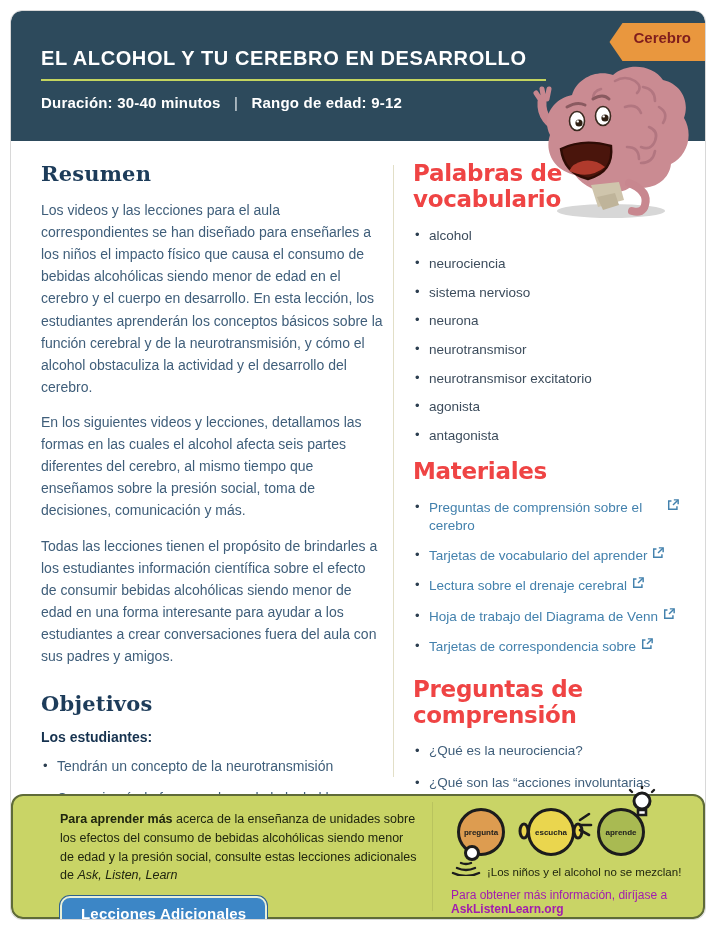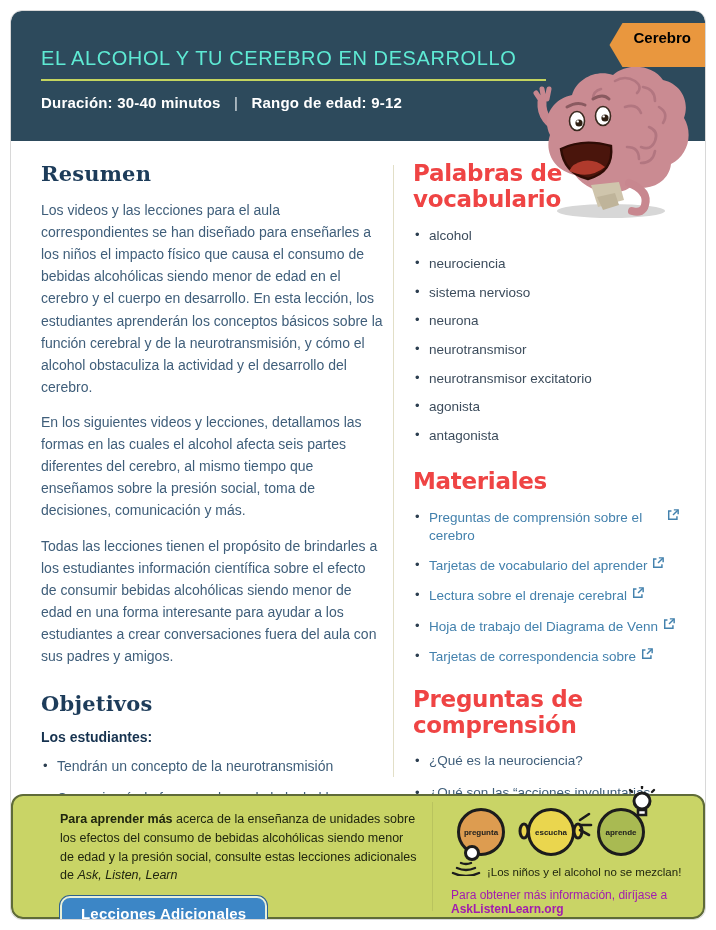--- a/index.html
+++ b/index.html
@@ -12,28 +12,28 @@
     position:relative; width:696px; height:910px; margin:10px;
     border:1px solid #d8d8d8; border-radius:12px; background:#ffffff;
     overflow:hidden;
   }
   
   .hdr {
     position:relative; height:130px; background:#2d4a5c;
     border-radius:10px 10px 0 0; padding:36px 0 0 30px;
   }
   .hdr-title {
-    color:#5eead4; font-size:20px; font-weight:normal; letter-spacing:.6px;
+    color:#ffffff; font-size:20px; font-weight:bold; letter-spacing:.6px;
   }
   .hdr-rule { width:505px; height:2px; background:#c3d45f; margin:9px 0 13px; }
   .hdr-meta { color:#ffffff; font-size:15px; font-weight:bold; letter-spacing:.2px; }
   .hdr-meta .sep { margin:0 9px; font-weight:normal; color:#dfe6ea; }
   .ribbon {
-    position:absolute; top:12px; right:0; height:44px; line-height:30px;
-    background:#e9973e; color:#000000; font-weight:bold; font-size:15px;
+    position:absolute; top:12px; right:0; height:38px; line-height:30px;
+    background:#e9973e; color:#7f1d1d; font-weight:bold; font-size:15px;
     padding:0 14px 0 24px; z-index:4;
     clip-path:polygon(0 50%, 13px 0, 100% 0, 100% 100%, 13px 100%);
   }
   
   .brain { position:absolute; top:44px; right:12px; width:162px; height:164px; z-index:3; }
   
   .content { display:flex; height:655px; padding:20px 26px 0 30px; }
   .col-left { width:352px; padding-right:10px; }
   .col-divider { width:1px; background:#e2dfc7; margin-top:4px; height:612px; }
   .col-right { flex:1; padding-left:19px; }
@@ -51,21 +51,21 @@
     font-size:14px; line-height:1.42; color:#3f5e7a;
   }
   ul.plain > li::before {
     content:"•"; position:absolute; left:2px; top:0; color:#2c3e50; font-size:13px;
   }
   h3.red {
     font-size:23px; font-weight:800; color:#ef4444; letter-spacing:-.3px;
     line-height:1.12; margin:0 0 13px; font-family:"DejaVu Sans", sans-serif;
   }
   ul.vocab > li { font-size:13.5px; color:#3c4c5c; margin-bottom:9.5px; }
-  .materiales { margin-top:24px; }
+  .materiales { margin-top:14px; }
   ul.links > li { margin-bottom:10.5px; }
   ul.links a {
     color:#4381ad; text-decoration:none; font-size:13.5px; line-height:1.35;
     display:inline-flex; align-items:flex-start; gap:5px;
   }
   .ext-ico { flex:0 0 auto; }
   .preguntas { margin-top:20px; }
   ul.quest > li { font-size:13.5px; line-height:1.5; margin-bottom:11px; }
   
   .ftr {

